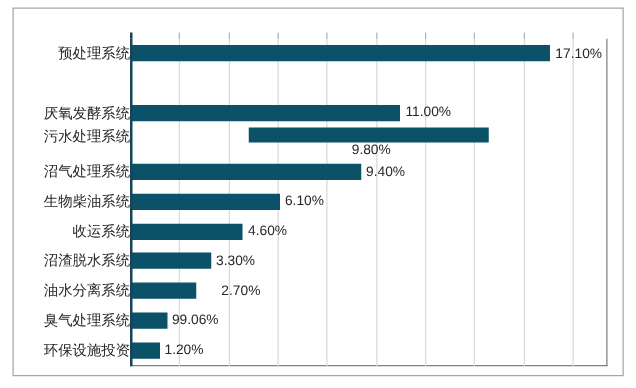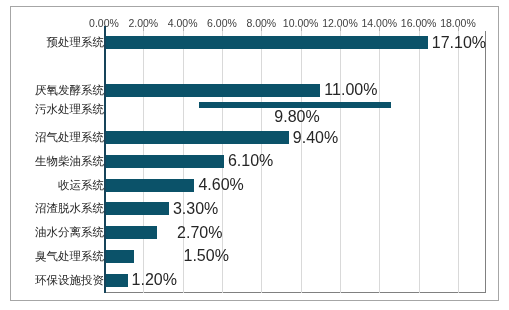--- a/index.html
+++ b/index.html
@@ -116,43 +116,31 @@
     font-size: 11.5px;
     color: #262626;
     white-space: nowrap;
     text-align: right;
   }
   .bar {
     height: 13px;
     background: #0b5269;
   }
   .bar-value {
-    font-size: 16px;
+    font-size: 11px;
     color: #262626;
     white-space: nowrap;
     margin-left: 4px;
   }
 </style>
 </head>
 <body>
 
 <div id="chart-frame">
 
-  <div id="axis-labels">
-      <div class="tick-label" style="left: 93px;">0.00%</div>
-      <div class="tick-label" style="left: 132.333px;">2.00%</div>
-      <div class="tick-label" style="left: 171.667px;">4.00%</div>
-      <div class="tick-label" style="left: 211px;">6.00%</div>
-      <div class="tick-label" style="left: 250.333px;">8.00%</div>
-      <div class="tick-label" style="left: 289.667px;">10.00%</div>
-      <div class="tick-label" style="left: 329px;">12.00%</div>
-      <div class="tick-label" style="left: 368.333px;">14.00%</div>
-      <div class="tick-label" style="left: 407.667px;">16.00%</div>
-      <div class="tick-label" style="left: 447px;">18.00%</div>
-    </div>
 
   <div id="plot-area">
     <div id="gridlines">
         <div class="gridline" style="left: 39.3333px; background: rgb(217, 217, 217);"></div>
         <div class="gridline" style="left: 78.6667px; background: rgb(217, 217, 217);"></div>
         <div class="gridline" style="left: 118px; background: rgb(217, 217, 217);"></div>
         <div class="gridline" style="left: 157.333px; background: rgb(217, 217, 217);"></div>
         <div class="gridline" style="left: 196.667px; background: rgb(217, 217, 217);"></div>
         <div class="gridline" style="left: 236px; background: rgb(217, 217, 217);"></div>
         <div class="gridline" style="left: 275.333px; background: rgb(217, 217, 217);"></div>
@@ -208,24 +196,24 @@
         <div class="row" style="top: 166.091px; height: 23.7273px;">
           <div class="cat-label">沼渣脱水系统</div>
           <div class="bar" style="width: 64.9px; background: rgb(11, 82, 105);"></div>
           <div class="bar-value">3.30%</div>
         </div>
         <div class="row" style="top: 189.818px; height: 23.7273px; gap: 16px;">
           <div class="cat-label">油水分离系统</div>
           <div class="bar" style="width: 53.1px; background: rgb(11, 82, 105);"></div>
           <div class="bar-value">2.70%</div>
         </div>
-        <div class="row" style="top: 213.545px; height: 23.7273px; gap: 46px;">
+        <div class="row" style="top: 213.545px; height: 23.7273px;">
           <div class="cat-label">臭气处理系统</div>
           <div class="bar" style="width: 29.5px; background: rgb(11, 82, 105);"></div>
-          <div class="bar-value">1.50%</div>
+          <div class="bar-value">99.06%</div>
         </div>
         <div class="row" style="top: 237.273px; height: 23.7273px;">
           <div class="cat-label">环保设施投资</div>
           <div class="bar" style="width: 23.6px; background: rgb(11, 82, 105);"></div>
           <div class="bar-value">1.20%</div>
         </div>
       </div>
   </div>
 
 </div>

